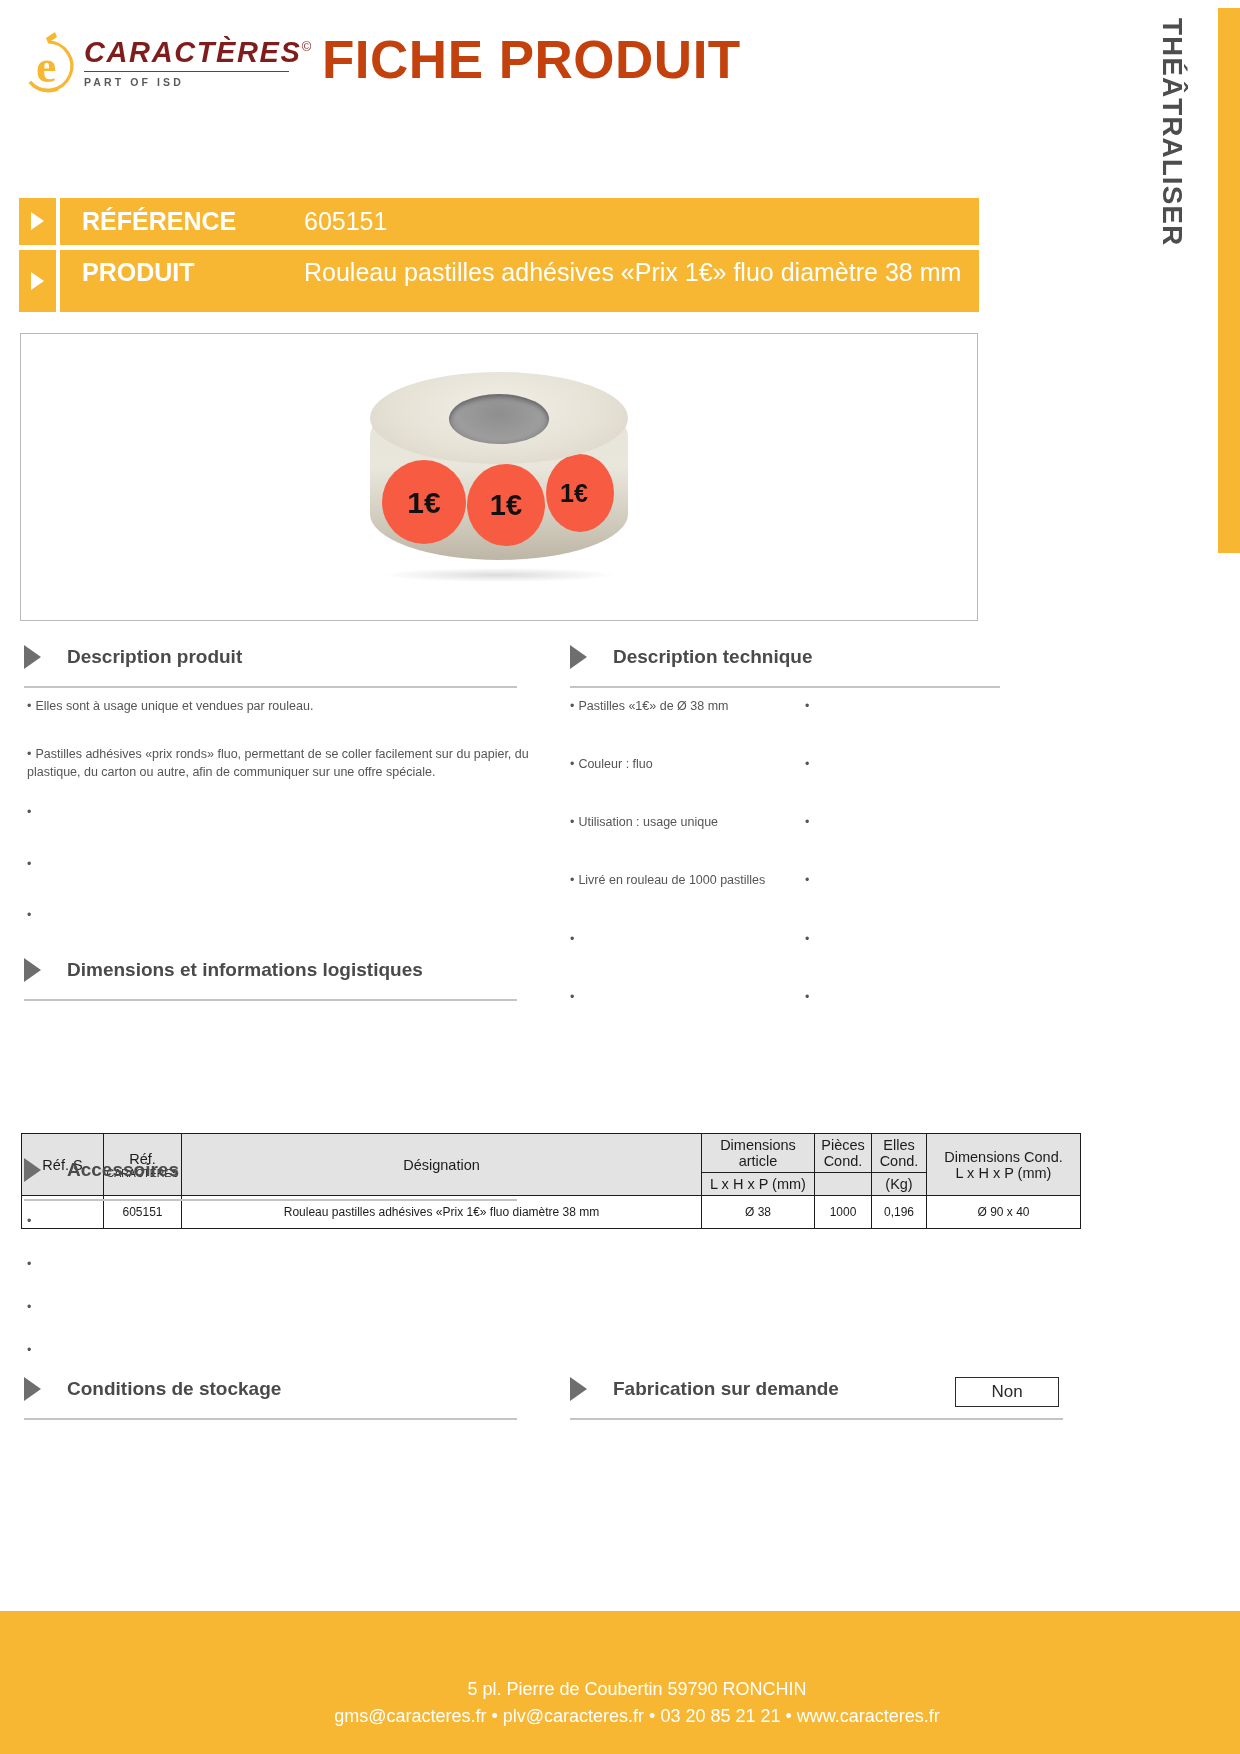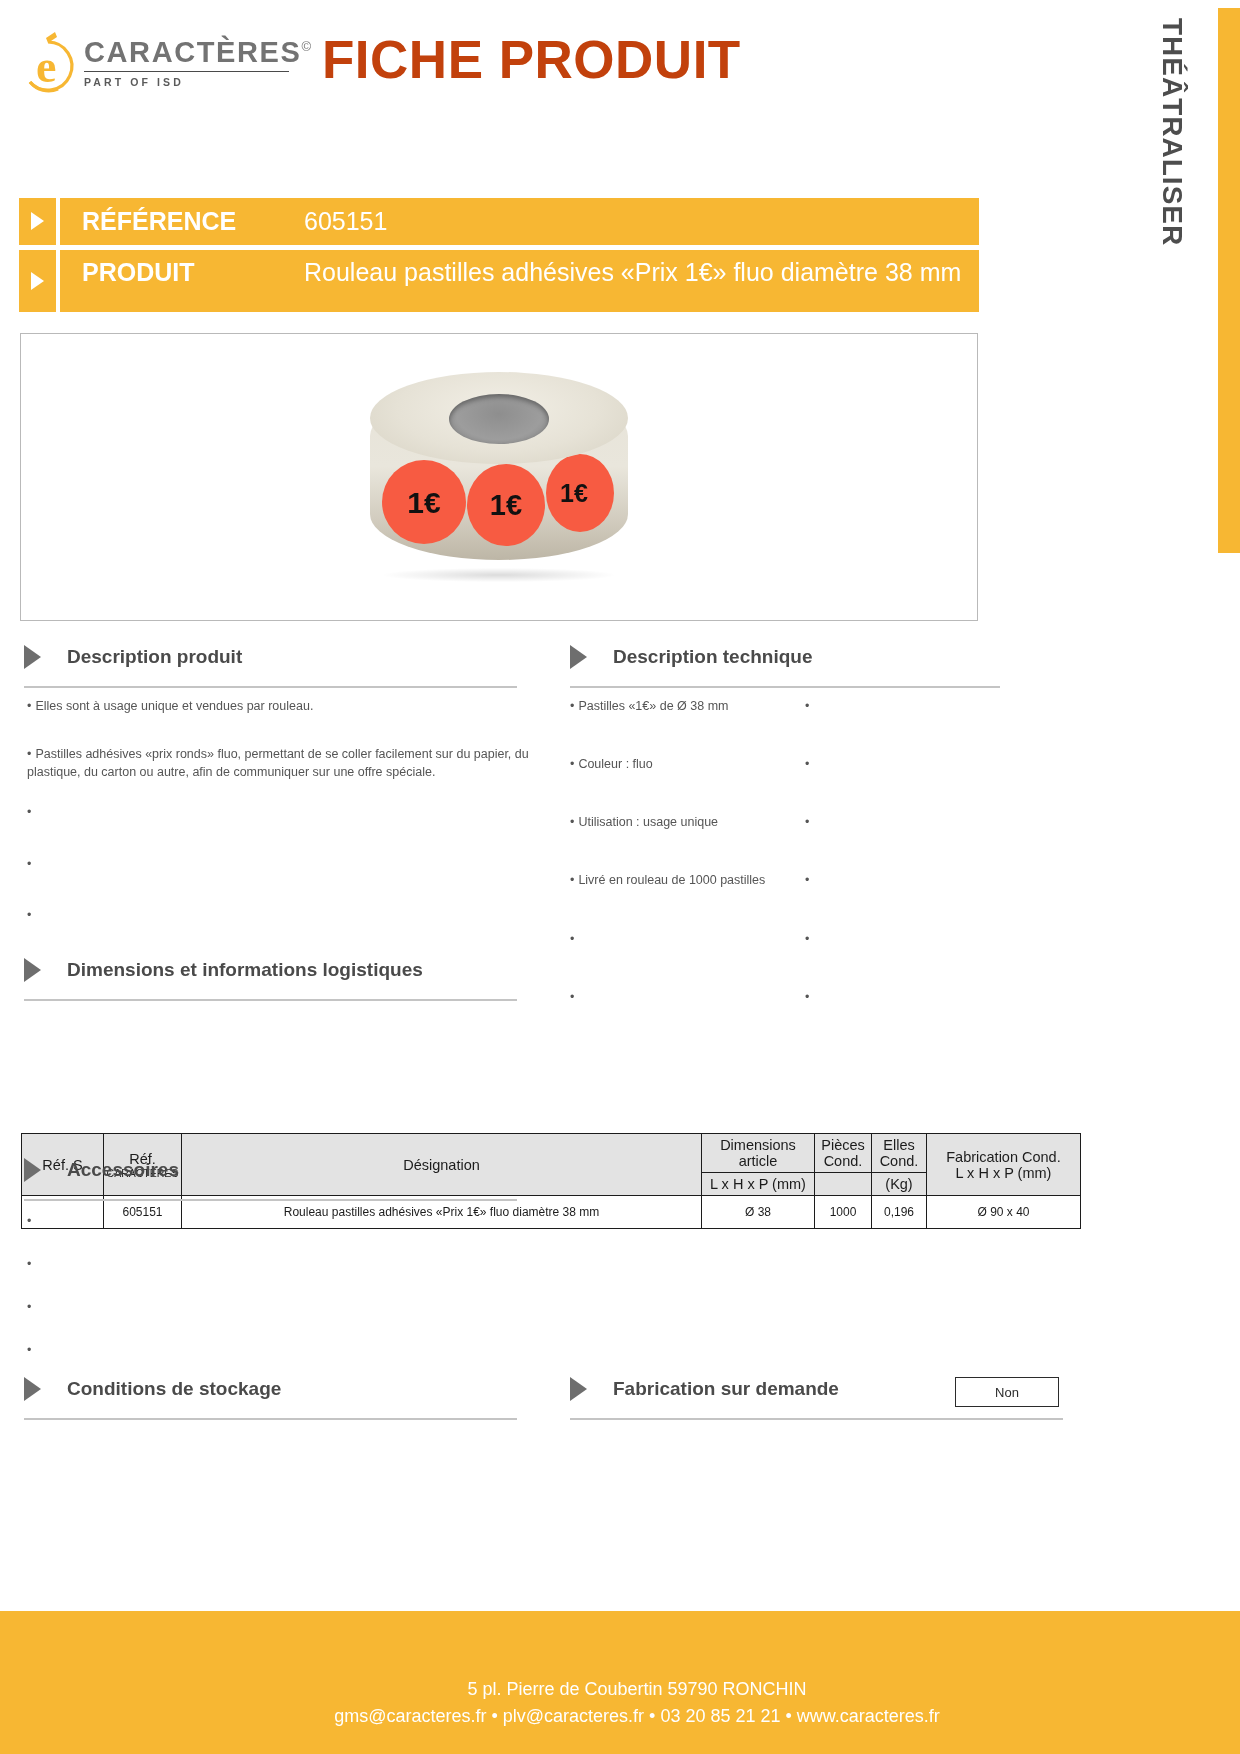--- a/index.html
+++ b/index.html
@@ -41,23 +41,24 @@
     width: 62px; height: 66px;
   }
   .logo-text {
     position: absolute;
     left: 66px; top: 8px;
   }
   .logo-word {
     font-size: 29px;
     font-weight: bold;
     letter-spacing: 1.6px;
-    color: #737373;
+    color: #7f1d1d;
     line-height: 1;
     white-space: nowrap;
+    font-style: italic;
   }
   .logo-copy {
     font-size: 13px;
     vertical-align: super;
     font-weight: normal;
     letter-spacing: 0;
   }
   .logo-rule {
     margin-top: 4px;
     width: 205px;
@@ -288,21 +289,21 @@
   
   .fab-badge {
     position: absolute;
     left: 955px; top: 1377px;
     width: 104px; height: 30px;
     border: 1.4px solid #2b2b2b;
     background: #ffffff;
     display: flex;
     align-items: center;
     justify-content: center;
-    font-size: 13px;
+    font-size: 17px;
     color: #2b2b2b;
     box-sizing: border-box;
   }
 
   
   .footer {
     position: absolute;
     left: 0; bottom: 0;
     width: 1240px; height: 143px;
     background: #f7b733;
@@ -446,21 +447,21 @@
         <th rowspan="2"><span class="h-main">Réf. S</span></th>
         <th rowspan="2">
           <span class="h-main">Réf.</span>
           <span class="h-sub">CARACTERES</span>
         </th>
         <th rowspan="2"><span class="h-main">Désignation</span></th>
         <th><span class="h-main">Dimensions article</span></th>
         <th><span class="h-main">Pièces Cond.</span></th>
         <th><span class="h-main">Elles Cond.</span></th>
         <th rowspan="2">
-          <span class="h-main">Fabrication Cond.</span>
+          <span class="h-main">Dimensions Cond.</span>
           <span class="h-main" style="display:block;">L x H x P (mm)</span>
         </th>
       </tr>
       <tr>
         <th><span class="h-main">L x H x P (mm)</span></th>
         <th><span class="h-main"></span></th>
         <th><span class="h-main">(Kg)</span></th>
       </tr>
     </thead>
     <tbody>

